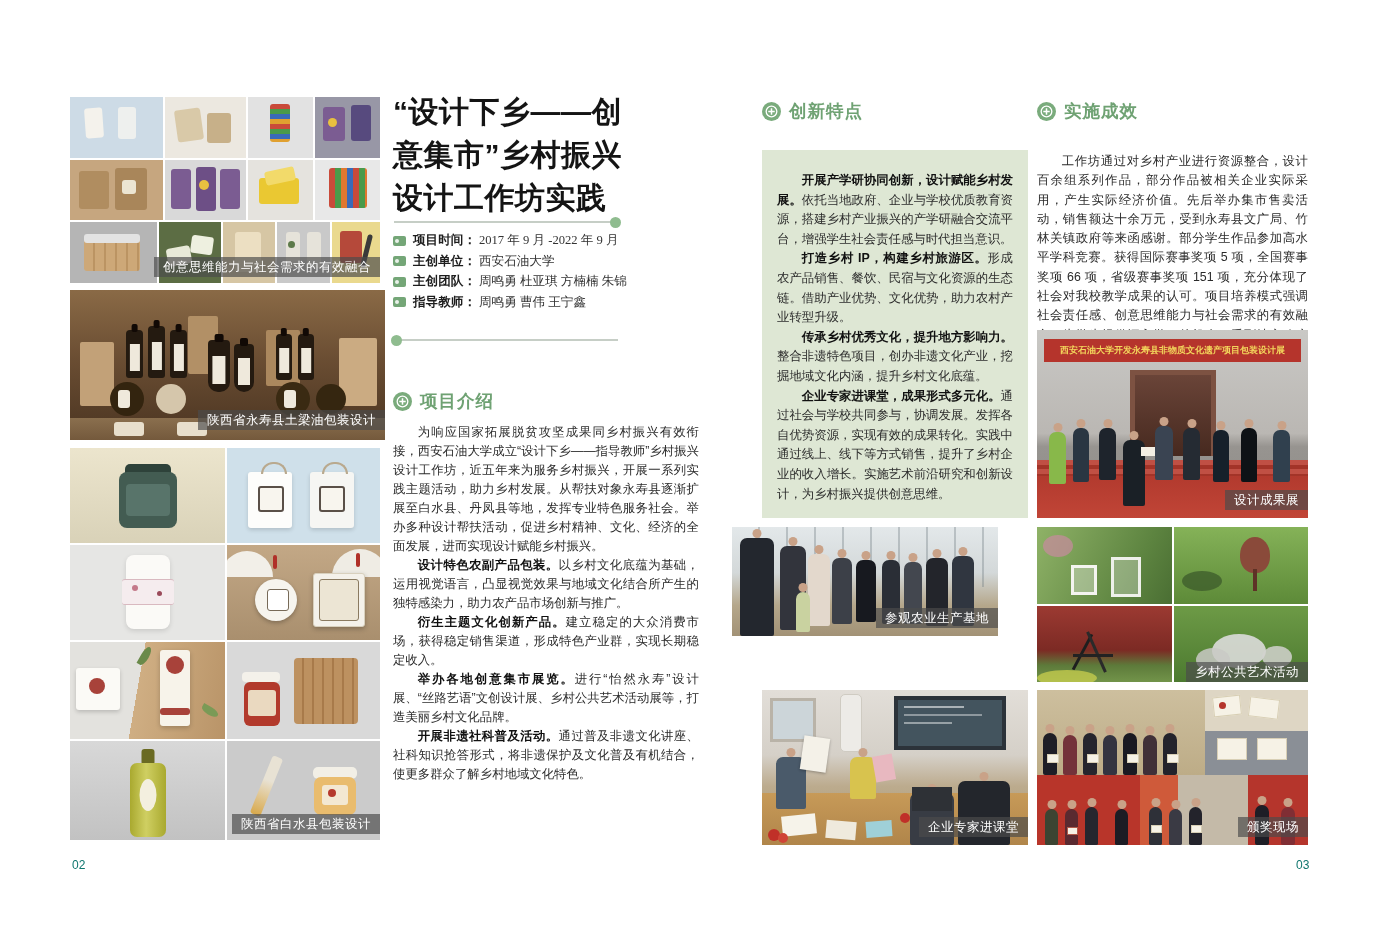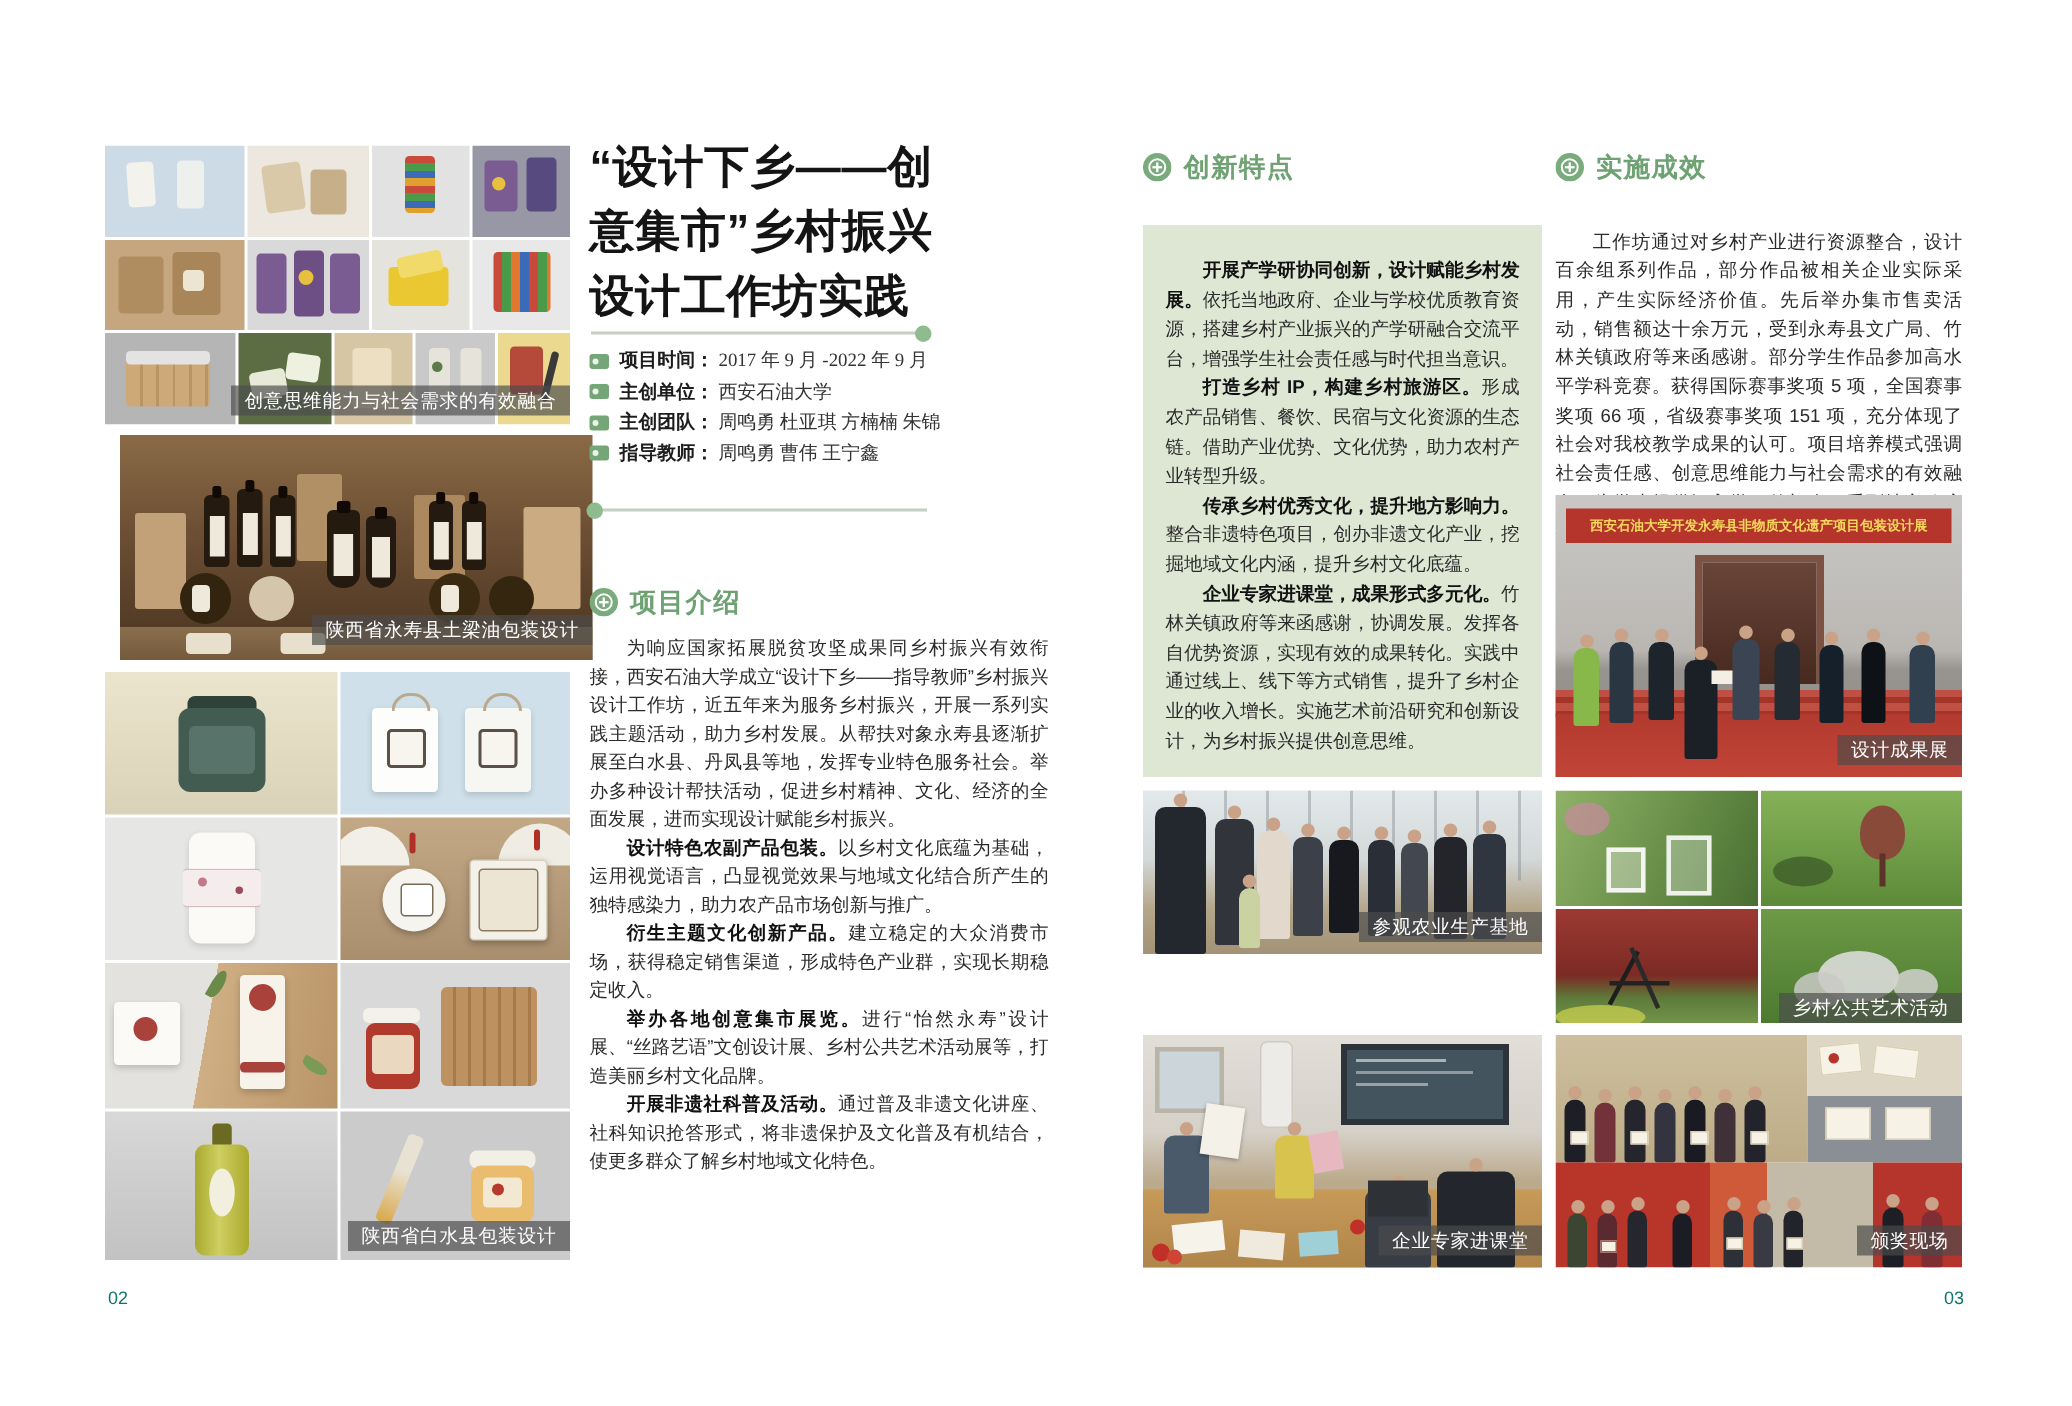--- a/index.html
+++ b/index.html
@@ -36,38 +36,38 @@
   .green-box { position:absolute; left:762px; top:150px; width:266px; height:368px; background:#dee7d4; padding:21px 15px 0 15px; }
   .green-box .bodytext2 { font-size:12.4px; line-height:19.6px; text-align:justify; color:#2b2b2b; }
   .green-box p { text-indent:2em; }
   .green-box b { color:#111; }
   
   .collage-top { left:70px; top:97px; width:310px; height:186px; background:#fff; display:flex; flex-direction:column; gap:2px; }
   .c-row { display:flex; gap:2px; flex:1; }
   .tile { position:relative; overflow:hidden; }
   .pouch { position:absolute; border-radius:3px; }
   
-  .oil { left:80px; top:290px; width:315px; height:150px; background:linear-gradient(180deg,#8a6a46,#6b4e33 45%,#4a3421 100%); }
+  .oil { left:70px; top:290px; width:315px; height:150px; background:linear-gradient(180deg,#8a6a46,#6b4e33 45%,#4a3421 100%); }
   .bottle-d { position:absolute; background:#241a10; border-radius:4px 4px 3px 3px; }
   .bottle-d i { position:absolute; left:50%; transform:translateX(-50%); top:30%; width:60%; height:55%; background:#efe9dc; display:block; }
   .bottle-d u { position:absolute; left:50%; transform:translateX(-50%); top:-6px; width:40%; height:8px; background:#110905; display:block; border-radius:2px; }
   .flask { position:absolute; border-radius:50%; }
   .kraftbag { position:absolute; background:#c2a178; border-radius:2px; }
   
   .collage-bottom { left:70px; top:448px; width:310px; height:392px; background:#fff; display:flex; flex-direction:column; gap:2px; }
   .cb-row { display:flex; gap:2px; }
   
   .venue { left:1037px; top:330px; width:271px; height:188px; background:linear-gradient(180deg,#c9c8c5 0%,#bab7b3 55%,#979490 62%,#8d8a86 100%); }
   .venue .banner { position:absolute; left:7px; right:7px; top:9px; height:23px; background:#b5342c; color:#f3d65c; font-size:9px; font-weight:bold; display:flex; align-items:center; justify-content:center; white-space:nowrap; letter-spacing:0; }
   .venue .door { position:absolute; left:50%; transform:translateX(-50%); top:40px; width:86px; height:86px; background:linear-gradient(180deg,#6a4438,#46291f); border:5px solid #7d5242; border-bottom:none; }
   .venue .steps { position:absolute; left:0; right:0; bottom:40px; height:18px; background:repeating-linear-gradient(180deg,#c05044 0 5px,#a33428 5px 9px); }
   .venue .carpet { position:absolute; left:0; right:0; bottom:0; height:42px; background:linear-gradient(180deg,#b23a2e,#c14537); }
   .p { position:absolute; border-radius:7px 7px 2px 2px; }
   .p::before { content:""; position:absolute; top:-9px; left:50%; transform:translateX(-50%); width:9px; height:9px; border-radius:50%; background:#c9a288; }
-  .greenhouse { left:762px; top:527px; width:266px; height:109px; background:linear-gradient(180deg,#e3e8ea 0%,#d3d8d9 42%,#b5a78b 72%,#a29276 100%); }
+  .greenhouse { left:732px; top:527px; width:266px; height:109px; background:linear-gradient(180deg,#e3e8ea 0%,#d3d8d9 42%,#b5a78b 72%,#a29276 100%); }
   .gh-truss { position:absolute; inset:0 0 45% 0; background:repeating-linear-gradient(90deg,transparent 0 26px,rgba(110,122,128,.35) 26px 28px); }
   .art { left:1037px; top:527px; width:271px; height:155px; background:#fff; display:grid; grid-template-columns:1fr 1fr; grid-template-rows:1fr 1fr; gap:2px; }
   .art .q { position:relative; overflow:hidden; }
   .classroom { left:762px; top:690px; width:266px; height:155px; background:linear-gradient(180deg,#e2ded8 0%,#d5d0c8 42%,#bcab8e 62%,#a5966f 100%); }
   .award { left:1037px; top:690px; width:271px; height:155px; background:#fff; }
   .cert { position:absolute; background:#f6f2e6; border:1px solid #d8cfb5; }
 </style>
 </head>
 <body>
 
@@ -313,21 +313,21 @@
       <rect x="6.6" y="9.2" width="6.8" height="1.6" fill="#ffffff"></rect>
     </svg>
     <span>创新特点</span>
   </div>
 
   <div class="green-box">
     <div class="bodytext2">
       <p><b>开展产学研协同创新，设计赋能乡村发展。</b><span>依托当地政府、企业与学校优质教育资源，搭建乡村产业振兴的产学研融合交流平台，增强学生社会责任感与时代担当意识。</span></p>
       <p><b>打造乡村 IP，构建乡村旅游区。</b><span>形成农产品销售、餐饮、民宿与文化资源的生态链。借助产业优势、文化优势，助力农村产业转型升级。</span></p>
       <p><b>传承乡村优秀文化，提升地方影响力。</b><span>整合非遗特色项目，创办非遗文化产业，挖掘地域文化内涵，提升乡村文化底蕴。</span></p>
-      <p><b>企业专家进课堂，成果形式多元化。</b><span>竹林关镇政府等来函感谢，协调发展。发挥各自优势资源，实现有效的成果转化。实践中通过线上、线下等方式销售，提升了乡村企业的收入增长。实施艺术前沿研究和创新设计，为乡村振兴提供创意思维。</span></p>
+      <p><b>企业专家进课堂，成果形式多元化。</b><span>通过社会与学校共同参与，协调发展。发挥各自优势资源，实现有效的成果转化。实践中通过线上、线下等方式销售，提升了乡村企业的收入增长。实施艺术前沿研究和创新设计，为乡村振兴提供创意思维。</span></p>
     </div>
   </div>
 
   <div class="photo greenhouse">
     <div class="gh-truss"></div>
     <span class="p" style="left:8px;bottom:0;width:34px;height:98px;background:#23272e"></span>
     <span class="p" style="left:48px;bottom:6px;width:26px;height:84px;background:#32343c"></span>
     <span class="p" style="left:76px;bottom:10px;width:22px;height:72px;background:#e3d8cc"></span>
     <span class="p" style="left:100px;bottom:12px;width:20px;height:66px;background:#3c4048"></span>
     <span class="p" style="left:124px;bottom:14px;width:20px;height:62px;background:#17191f"></span>

